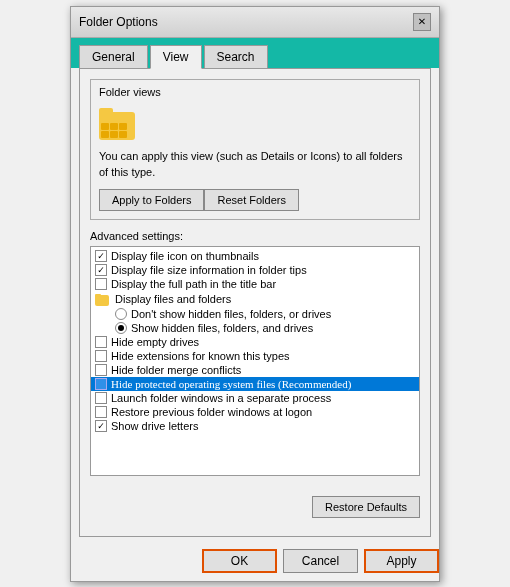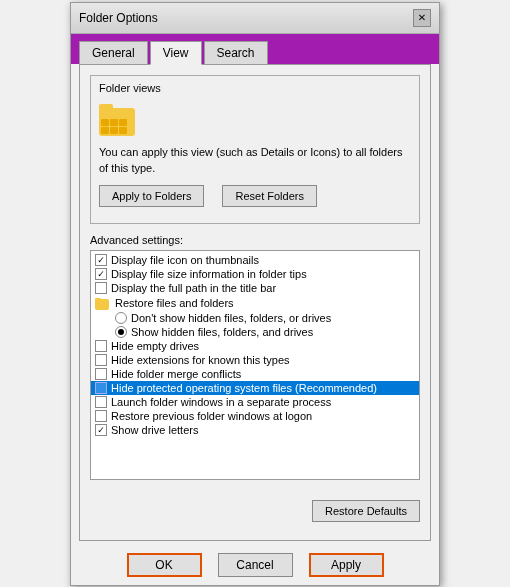--- a/index.html
+++ b/index.html
@@ -39,21 +39,21 @@
       display: flex;
       align-items: center;
       justify-content: center;
       cursor: pointer;
       font-size: 10px;
       color: #000;
     }
     .tabs {
       display: flex;
       padding: 6px 8px 0 8px;
-      background: #a21caf;
+      background: #14b8a6;
     }
     .tab {
       padding: 4px 12px;
       border: 1px solid #999;
       background: #dcdcdc;
       cursor: pointer;
       font-size: 12px;
       margin-right: 2px;
       position: relative;
       top: 1px;
@@ -65,21 +65,21 @@
       font-weight: 500;
     }
     .tab-content {
       border: 1px solid #999;
       background: #f0f0f0;
       padding: 10px;
       margin: 0 8px 8px 8px;
     }
     .folder-views-group {
       border: 1px solid #aaa;
-      padding: 6px 8px 16px 8px;
+      padding: 6px 8px 8px 8px;
       margin-bottom: 10px;
     }
     .group-label {
       font-size: 11px;
       color: #000;
       margin-bottom: 6px;
     }
     .folder-views-content {
       display: flex;
       align-items: flex-start;
@@ -125,21 +125,21 @@
       border-radius: 1px;
     }
     .folder-views-desc {
       font-size: 11px;
       line-height: 1.5;
       color: #000;
       flex: 1;
     }
     .folder-views-buttons {
       display: flex;
-      gap: 18px;
+      gap: 0;
       margin-top: 8px;
     }
     .btn {
       padding: 4px 12px;
       border: 1px solid #888;
       background: #e0e0e0;
       cursor: pointer;
       font-size: 11px;
       min-width: 80px;
       text-align: center;
@@ -176,20 +176,21 @@
       display: flex;
       align-items: center;
       padding: 1px 4px;
       cursor: default;
       white-space: nowrap;
       font-size: 11px;
     }
     .list-item.selected {
       background: #0078d7;
       color: #fff;
+      font-family: Liberation Serif, serif;
     }
     .list-item.indent {
       padding-left: 24px;
     }
     .checkbox {
       width: 12px;
       height: 12px;
       border: 1px solid #888;
       background: #fff;
       display: inline-flex;
@@ -247,22 +248,22 @@
       left: 0;
       border-radius: 1px 1px 0 0;
     }
     .restore-btn-row {
       display: flex;
       justify-content: flex-end;
       margin-bottom: 8px;
     }
     .dialog-buttons {
       display: flex;
-      justify-content: center;
-      gap: 16px;
+      justify-content: flex-end;
+      gap: 6px;
       padding-top: 4px;
     }
     .dialog-btn {
       padding: 4px 0;
       border: 1px solid #888;
       background: #e0e0e0;
       cursor: pointer;
       font-size: 12px;
       width: 75px;
       text-align: center;
@@ -333,21 +334,21 @@
         <div class="list-item">
           <div class="checkbox"></div>
           <span>Display the full path in the title bar</span>
         </div>
 
         <div class="list-item">
           <div class="folder-group-icon">
             <div class="folder-small-tab"></div>
             <div class="folder-small"></div>
           </div>
-          <span>Restore files and folders</span>
+          <span>Display files and folders</span>
         </div>
 
         <div class="list-item indent">
           <div class="radio"></div>
           <span>Don't show hidden files, folders, or drives</span>
         </div>
 
         <div class="list-item indent">
           <div class="radio checked"></div>
           <span>Show hidden files, folders, and drives</span>

